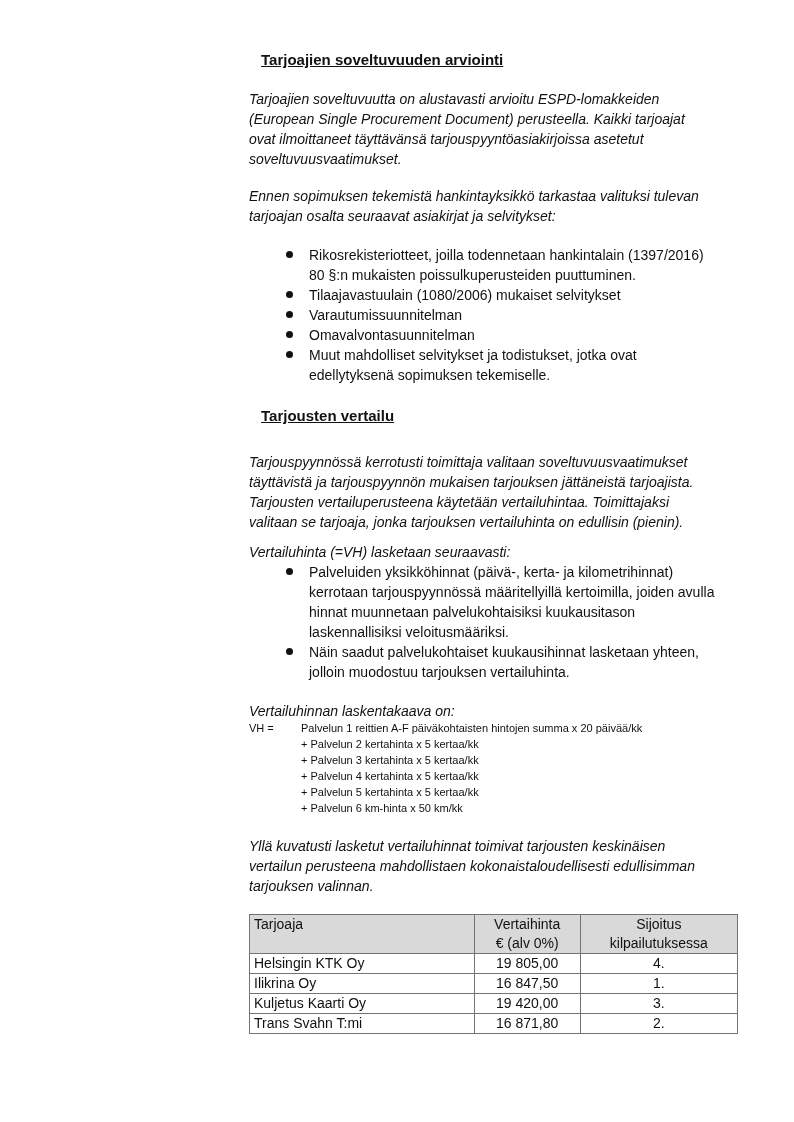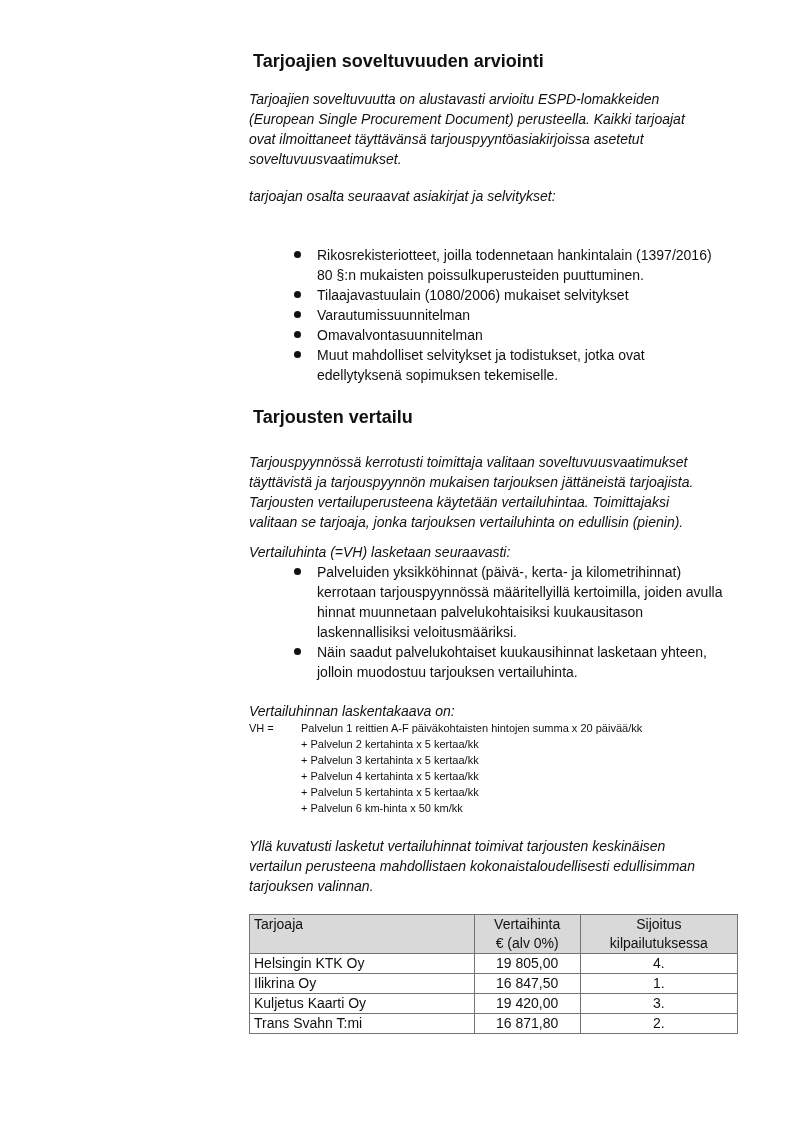--- a/index.html
+++ b/index.html
@@ -1,22 +1,22 @@
 <!DOCTYPE html>
 <html><head>
   <meta charset="utf-8">
   <style>
     html, body { margin: 0; padding: 0; background: #ffffff; }
     body { width: 794px; height: 1122px; position: relative; overflow: hidden;
            font-family: "Liberation Sans", "DejaVu Sans", sans-serif; color: #111; }
     .page { position: absolute; left: 249px; top: 0; width: 490px; }
-    .h { position: absolute; left: 4px; font-weight: bold; font-size: 18px; }
+    .h { position: absolute; left: 12px; font-weight: bold; font-size: 15px; text-decoration: underline; }
     .p { position: absolute; left: 0; font-size: 14px; line-height: 20px; width: 490px; font-style: italic; }
     .line { display: block; white-space: nowrap; }
-    .bullets { position: absolute; left: 16px; width: 490px; font-size: 14px; line-height: 20px; margin: 0; padding: 0; list-style: none; }
+    .bullets { position: absolute; left: 8px; width: 490px; font-size: 14px; line-height: 20px; margin: 0; padding: 0; list-style: none; }
     .bullets li { position: relative; padding-left: 52px; }
     .bullets li .dot { position: absolute; left: 29px; top: 6px; width: 7px; height: 7px; background: #111; border-radius: 50%; }
     .formula { position: absolute; left: 0; font-size: 11px; line-height: 16px; }
     .formula .row { position: relative; height: 16px; white-space: nowrap; }
     .formula .lbl { position: absolute; left: 0; }
     .formula .txt { position: absolute; left: 52px; }
     table.results { position: absolute; left: 0; top: 914px; width: 489px; border-collapse: collapse; font-size: 14px; }
     table.results td, table.results th { border: 1px solid #737373; padding: 0 4px; height: 19px; line-height: 19px; font-weight: normal; }
     table.results thead th { background: #d9d9d9; vertical-align: top; }
     .c1 { width: 221px; text-align: left; }
@@ -31,20 +31,21 @@
   <div class="h" style="top:51px;">Tarjoajien soveltuvuuden arviointi</div>
 
   <div class="p" style="top:89px;">
     <span class="line">Tarjoajien soveltuvuutta on alustavasti arvioitu ESPD-lomakkeiden</span>
     <span class="line">(European Single Procurement Document) perusteella. Kaikki tarjoajat</span>
     <span class="line">ovat ilmoittaneet täyttävänsä tarjouspyyntöasiakirjoissa asetetut</span>
     <span class="line">soveltuvuusvaatimukset.</span>
   </div>
 
   <div class="p" style="top:186px;">
+    <span class="line">Ennen sopimuksen tekemistä hankintayksikkö tarkastaa valituksi tulevan</span>
     <span class="line">tarjoajan osalta seuraavat asiakirjat ja selvitykset:</span>
   </div>
 
   <ul class="bullets" style="top:245px;">
     <li>
         <span class="dot"></span>
       <span class="line">Rikosrekisteriotteet, joilla todennetaan hankintalain (1397/2016)</span>
       <span class="line">80 §:n mukaisten poissulkuperusteiden puuttuminen.</span>
       </li>
     <li>

